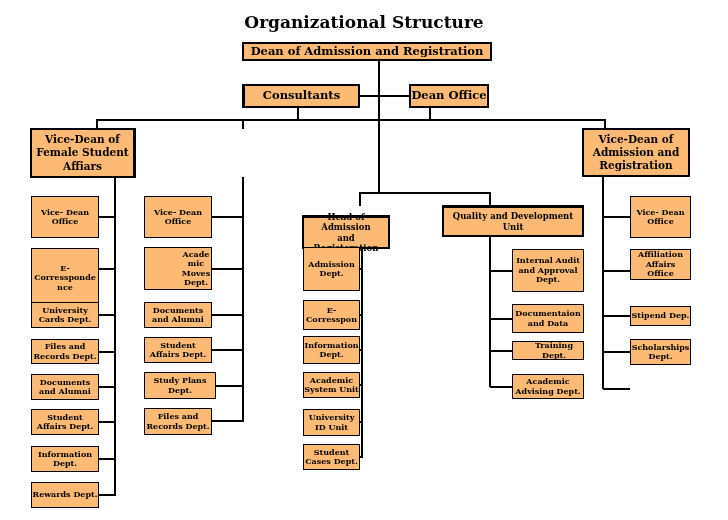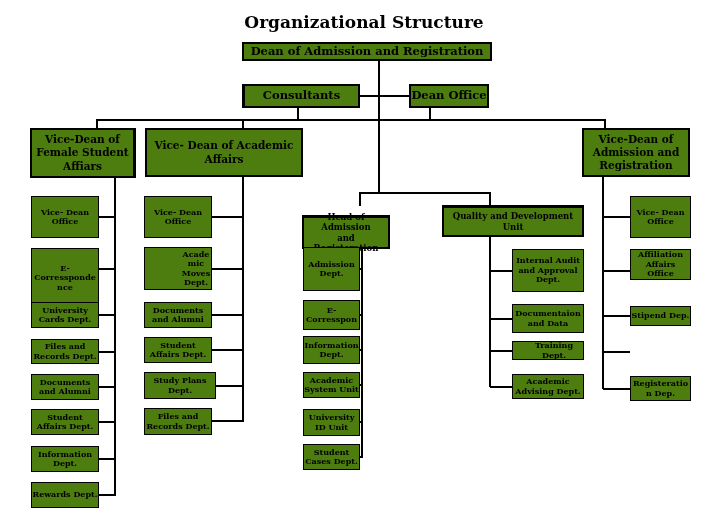--- a/index.html
+++ b/index.html
@@ -1,19 +1,19 @@
 <!DOCTYPE html>
 <html><head>
 <meta charset="utf-8">
 <style>
   html,body{margin:0;padding:0;}
   body{width:728px;height:520px;background:#ffffff;position:relative;
        font-family:"DejaVu Serif","Liberation Serif",serif;color:#000;overflow:hidden;}
   .stage{position:absolute;left:0;top:0;width:728px;height:520px;}
-  .box{position:absolute;box-sizing:border-box;background:#4d7c0f;border:1.6px solid #000;
+  .box{position:absolute;box-sizing:border-box;background:#fdba74;border:1.6px solid #000;
        display:flex;align-items:center;justify-content:center;text-align:center;
        font-weight:700;line-height:1.18;font-size:8px;overflow-wrap:anywhere;z-index:2;}
   .hdr{border-width:2px;}
   .fs12{font-size:11.5px;}
   .fs10{font-size:10.5px;line-height:1.25;}
   .fs85{font-size:8.5px;}
   .title{position:absolute;left:0;top:12px;width:728px;text-align:center;
          font-size:17px;font-weight:700;z-index:2;}
   .ln{position:absolute;background:#000;z-index:1;}
 </style>
@@ -22,21 +22,20 @@
 
 <div class="stage">
 
   <div class="title">Organizational Structure</div>
 
   <div class="box hdr fs12" style="left:242px;top:42px;width:250px;height:19px;">Dean of Admission and Registration</div>
   <div class="box hdr fs12" style="left:409px;top:84px;width:80px;height:24px;">Dean Office</div>
   <div class="box hdr fs12" style="left:242px;top:84px;width:118px;height:24px;border-left-width:3px;">Consultants</div>
 
   <div class="box hdr fs10" style="left:30px;top:128px;width:106px;height:50px;border-right-width:3px;">Vice-Dean of Female Student Affiars</div>
-  <div class="box hdr fs10" style="left:145px;top:128px;width:158px;height:49px;">Vice- Dean of Academic Affairs</div>
   <div class="box hdr fs85" style="left:302px;top:215px;width:88px;height:34px;padding:0 8px;border-top-width:3px;">Head of Admission and Registeration</div>
   <div class="box hdr fs85" style="left:442px;top:205px;width:142px;height:32px;border-top-width:3px;">Quality and Development Unit</div>
   <div class="box hdr fs10" style="left:582px;top:128px;width:108px;height:49px;">Vice-Dean of Admission and Registration</div>
 
   <div class="box" style="left:31px;top:196px;width:68px;height:42px;">Vice- Dean Office</div>
   <div class="box" style="left:31px;top:248px;width:68px;height:60px;">E-Corresspondence</div>
   <div class="box" style="left:31px;top:302px;width:68px;height:26px;">University Cards Dept.</div>
   <div class="box" style="left:31px;top:339px;width:68px;height:25px;">Files and Records Dept.</div>
   <div class="box" style="left:31px;top:374px;width:68px;height:26px;">Documents and Alumni</div>
   <div class="box" style="left:31px;top:409px;width:68px;height:26px;">Student Affairs Dept.</div>
@@ -58,21 +57,21 @@
   <div class="box" style="left:303px;top:444px;width:57px;height:26px;">Student Cases Dept.</div>
 
   <div class="box" style="left:512px;top:249px;width:72px;height:43px;">Internal Audit and Approval Dept.</div>
   <div class="box" style="left:512px;top:304px;width:72px;height:29px;">Documentaion and Data</div>
   <div class="box" style="left:512px;top:341px;width:72px;height:19px;padding-left:12px;">Training Dept.</div>
   <div class="box" style="left:512px;top:374px;width:72px;height:25px;">Academic Advising Dept.</div>
 
   <div class="box" style="left:630px;top:196px;width:61px;height:42px;">Vice- Dean Office</div>
   <div class="box" style="left:630px;top:249px;width:61px;height:31px;">Affiliation Affairs Office</div>
   <div class="box" style="left:630px;top:306px;width:61px;height:20px;">Stipend Dep.</div>
-  <div class="box" style="left:630px;top:376px;width:61px;height:25px;">Registeration Dep.</div>
+  <div class="box" style="left:630px;top:339px;width:61px;height:26px;">Scholarships Dept.</div>
 
   <div class="ln" style="left:378px;top:60px;width:2px;height:133px;"></div>
 
   <div class="ln" style="left:360px;top:95px;width:49px;height:2px;"></div>
   <div class="ln" style="left:297px;top:107px;width:2px;height:13px;"></div>
   <div class="ln" style="left:429px;top:107px;width:2px;height:13px;"></div>
 
   <div class="ln" style="left:96px;top:119px;width:510px;height:2px;"></div>
   <div class="ln" style="left:96px;top:119px;width:2px;height:10px;"></div>
   <div class="ln" style="left:242px;top:119px;width:2px;height:10px;"></div>

